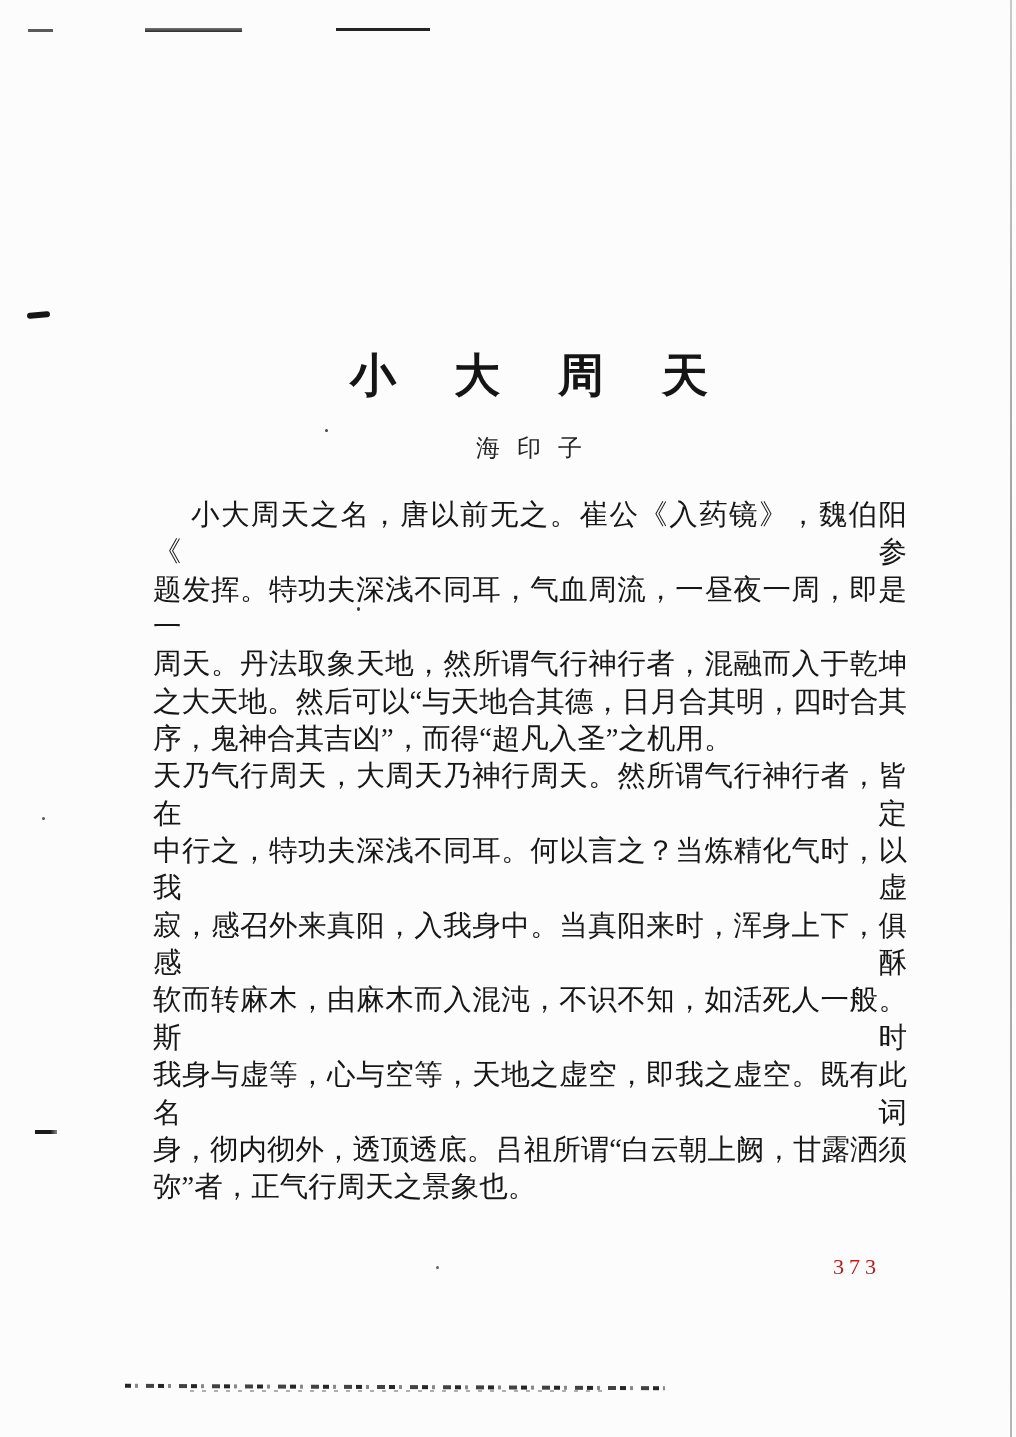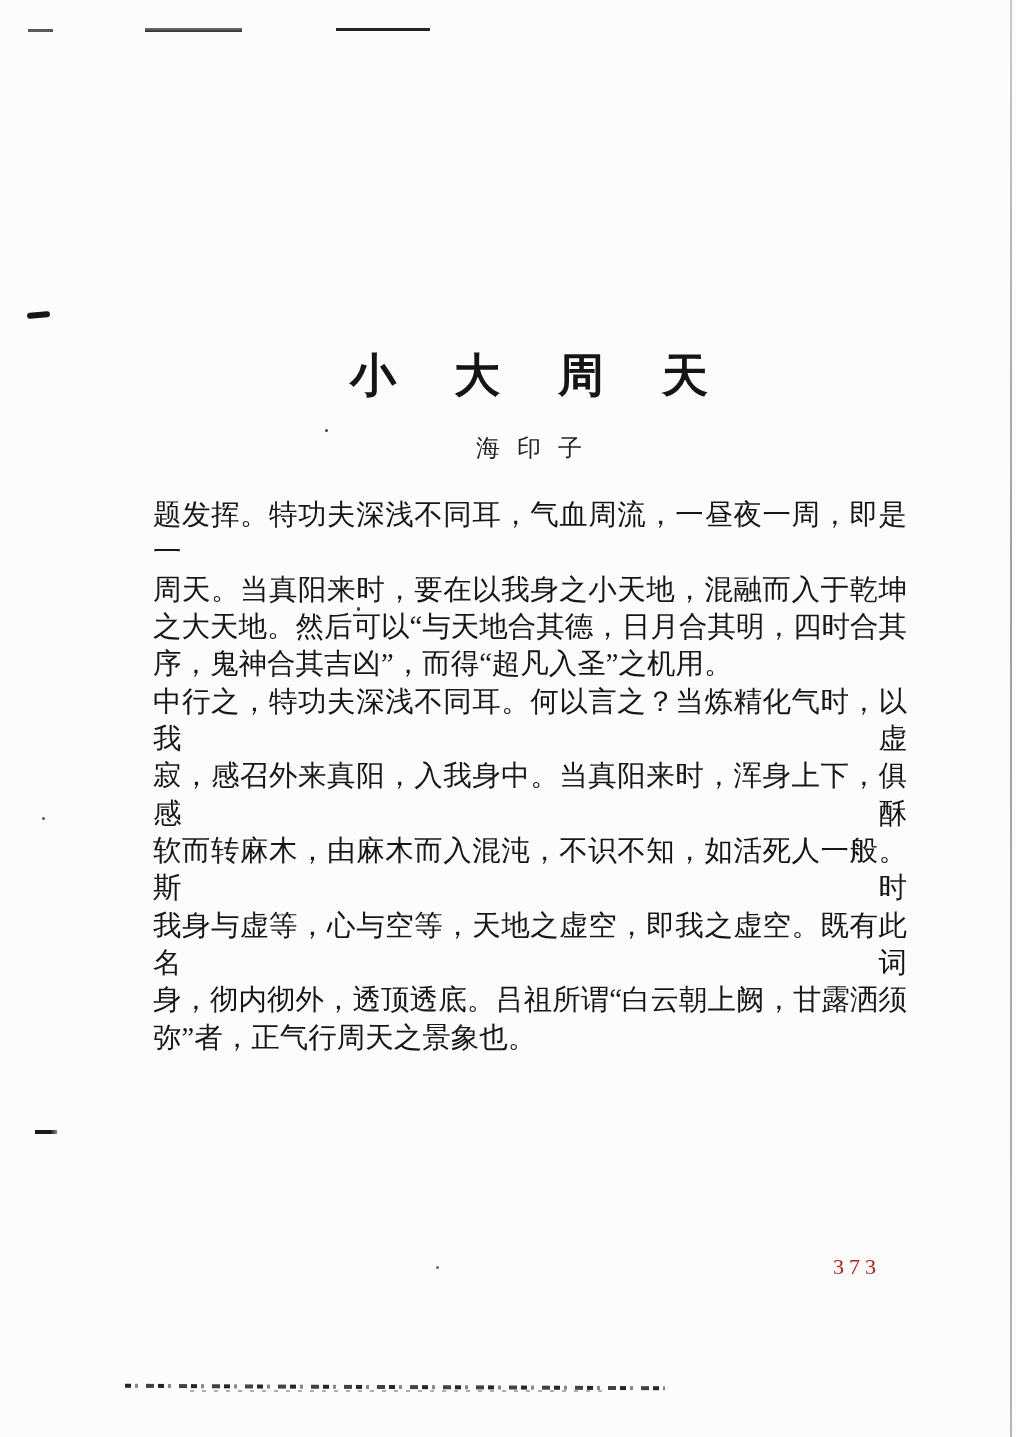--- a/index.html
+++ b/index.html
@@ -93,24 +93,26 @@
   <div class="speck sp2"></div>
   <div class="speck sp3"></div>
   <div class="speck sp4"></div>
   <div class="bottom-noise"></div>
   <div class="bottom-noise2"></div>
 
   <div class="title">小大周天</div>
   <div class="author">海印子</div>
 
   <div class="text-block">
+    <div class="line indent">小大周天之名，唐以前无之。崔公《入药镜》，魏伯阳《参</div>
     <div class="line">题发挥。特功夫深浅不同耳，气血周流，一昼夜一周，即是一</div>
-    <div class="line">周天。当真阳来时，要在以我身之小天地，混融而入于乾坤</div>
+    <div class="line">周天。丹法取象天地，然所谓气行神行者，混融而入于乾坤</div>
     <div class="line">之大天地。然后可以“与天地合其德，日月合其明，四时合其</div>
     <div class="line short">序，鬼神合其吉凶”，而得“超凡入圣”之机用。</div>
+    <div class="line">天乃气行周天，大周天乃神行周天。然所谓气行神行者，皆在定</div>
     <div class="line">中行之，特功夫深浅不同耳。何以言之？当炼精化气时，以我虚</div>
     <div class="line">寂，感召外来真阳，入我身中。当真阳来时，浑身上下，俱感酥</div>
     <div class="line">软而转麻木，由麻木而入混沌，不识不知，如活死人一般。斯时</div>
     <div class="line">我身与虚等，心与空等，天地之虚空，即我之虚空。既有此名词</div>
     <div class="line">身，彻内彻外，透顶透底。吕祖所谓“白云朝上阙，甘露洒须</div>
     <div class="line short">弥”者，正气行周天之景象也。</div>
 
   </div>
 
   <div class="page-number">373</div>

